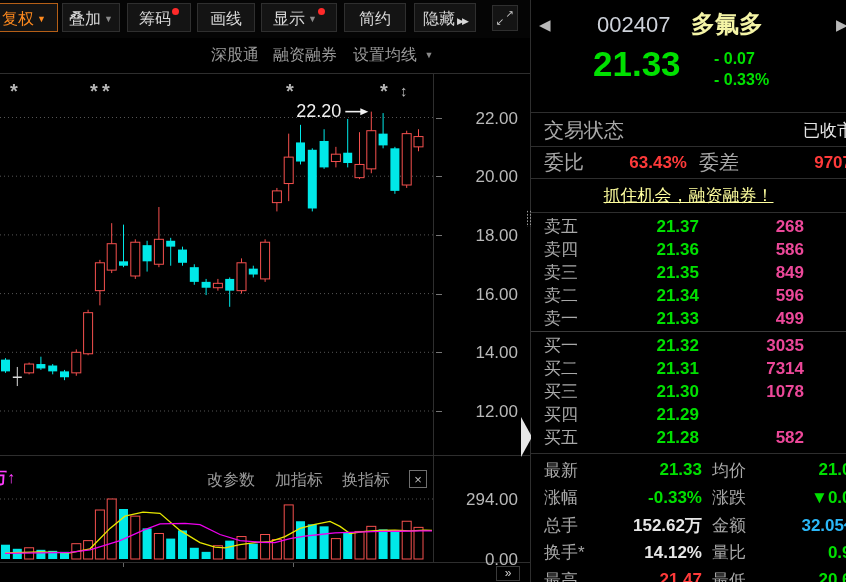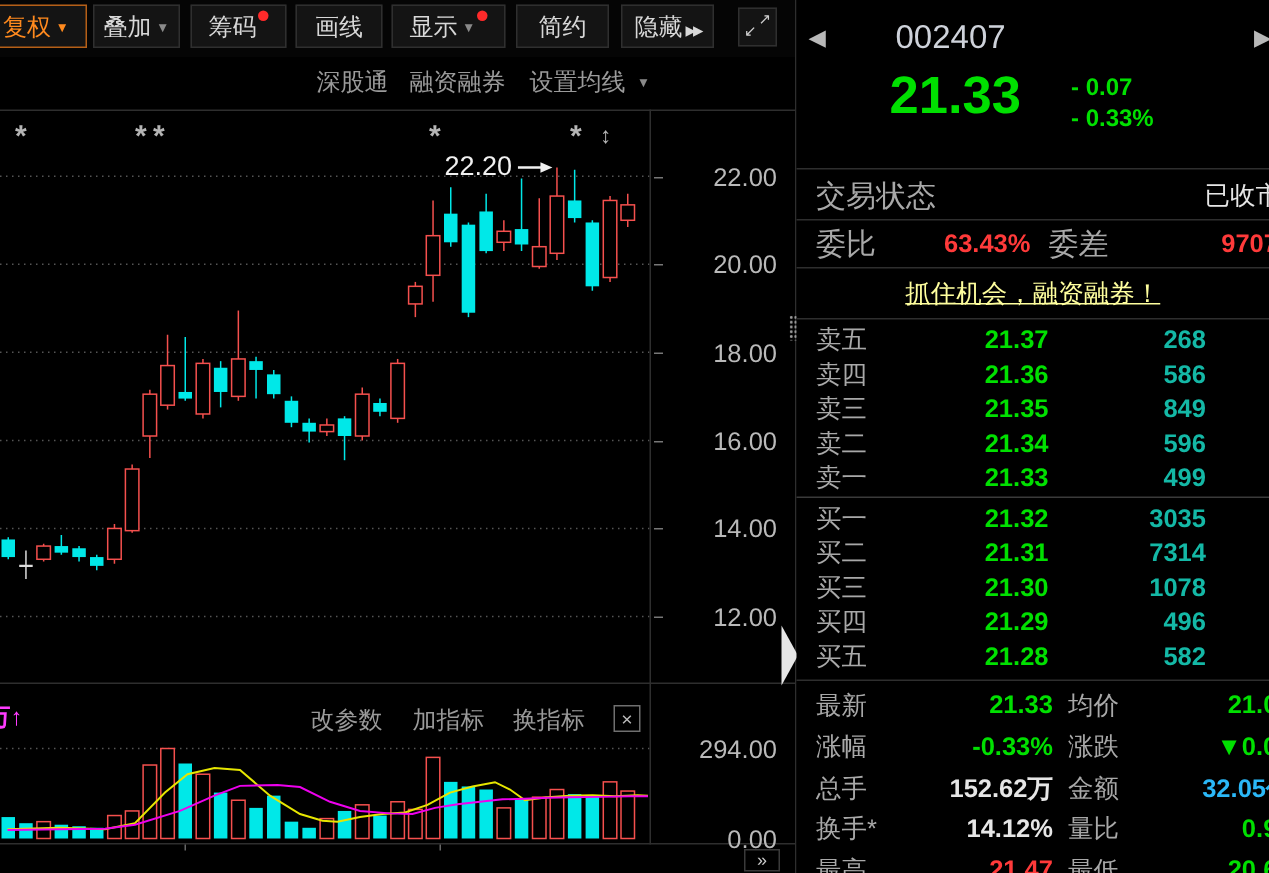--- a/index.html
+++ b/index.html
@@ -52,21 +52,21 @@
   #q-price{position:absolute;left:62px;top:44px;font-size:35px;font-weight:bold;color:#00e000;}
   #q-chg{position:absolute;left:183px;top:48px;font-size:16px;font-weight:bold;color:#00e000;line-height:21px;}
   .qrow{position:absolute;left:0;width:315px;display:flex;align-items:center;}
   .qlabel{color:#a8a8a8;font-size:20px;}
   .red{color:#ff3a3a;} .green{color:#00e000;} .blue{color:#2bb8f8;} .white{color:#e6e6e6;}
   #ad-link{position:absolute;left:0;top:184px;width:315px;text-align:center;font-size:17px;
      color:#ffff9e;text-decoration:underline;}
   .obrow{position:absolute;left:0;width:315px;height:23px;display:flex;align-items:center;font-size:17px;}
   .obrow .lab{width:52px;margin-left:13px;color:#a8a8a8;}
   .obrow .prc{width:103px;text-align:right;font-weight:bold;}
-  .obrow .vol{width:105px;text-align:right;font-weight:bold;color:#14b8a6;}
+  .obrow .vol{width:105px;text-align:right;font-weight:bold;color:#ec4899;}
   .strow{position:absolute;left:0;width:330px;height:28px;display:flex;align-items:center;font-size:17px;}
   .strow .l1{width:58px;margin-left:13px;color:#a8a8a8;}
   .strow .v1{width:101px;text-align:right;font-weight:bold;}
   .strow .l2{width:58px;margin-left:10px;color:#a8a8a8;}
   .strow .v2{width:92px;text-align:right;font-weight:bold;}
 </style>
 </head>
 <body>
 
 <div id="app">
@@ -260,20 +260,21 @@
   <div class="xtick" style="left:123px;"></div>
   <div class="xtick" style="left:293px;"></div>
   <div id="more-btn">»</div>
 
   <div id="split-grip"></div>
   <div id="split-arrow"></div>
 
   <div id="quote">
     <span id="q-prev">◀</span>
     <span id="q-code">002407</span>
+    <span id="q-name">多氟多</span>
     <span id="q-next">▶</span>
     <div id="q-price">21.33</div>
     <div id="q-chg">
       <div>- 0.07</div>
       <div>- 0.33%</div>
     </div>
     <div class="qdiv" style="top:112px;"></div>
 
     <div class="qrow" style="top:115px;height:30px;">
       <span class="qlabel" style="margin-left:13px;">交易状态</span>
@@ -332,21 +333,20 @@
           <span class="vol">7314</span>
         </div>
         <div class="obrow" style="top: 380px;">
           <span class="lab">买三</span>
           <span class="prc green">21.30</span>
           <span class="vol">1078</span>
         </div>
         <div class="obrow" style="top: 403px;">
           <span class="lab">买四</span>
           <span class="prc green">21.29</span>
-          <span class="vol">496</span>
         </div>
         <div class="obrow" style="top: 426px;">
           <span class="lab">买五</span>
           <span class="prc green">21.28</span>
           <span class="vol">582</span>
         </div>
       </div>
     <div class="qdiv" style="top:453px;"></div>
 
     <div id="stat-rows">

